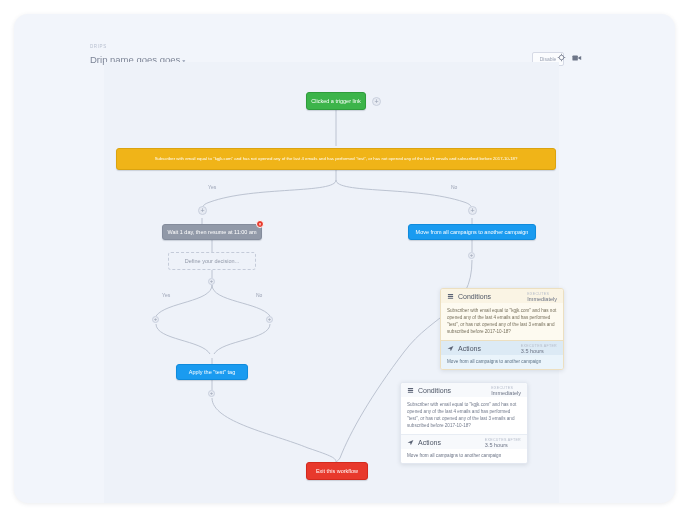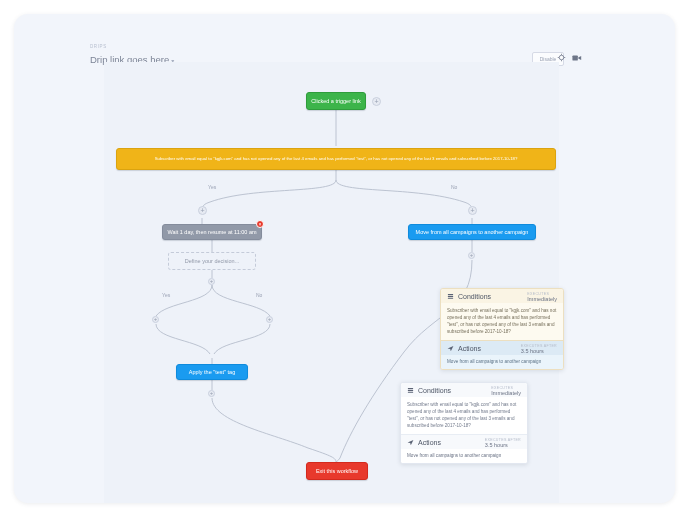--- a/index.html
+++ b/index.html
@@ -151,21 +151,21 @@
   .card.white .act-head { background: #f7f9fc; }
 </style>
 </head>
 <body>
 
 <div id="app">
 
   <div id="header">
     <div class="drip-label">DRIPS</div>
     <div class="drip-name">
-      <span>Drip link goes here</span><span class="caret">▾</span>
+      <span>Drip name goes goes</span><span class="caret">▾</span>
     </div>
 
     <div class="btn-disable">Disable</div>
 
     <div class="icon-btn b1">
       <svg width="9" height="9" viewBox="0 0 24 24" fill="none" stroke="#6e7688" stroke-width="2.2">
         <circle cx="12" cy="12" r="6"></circle>
         <path d="M12 2 v3 M12 19 v3 M2 12 h3 M19 12 h3"></path>
       </svg>
     </div>

